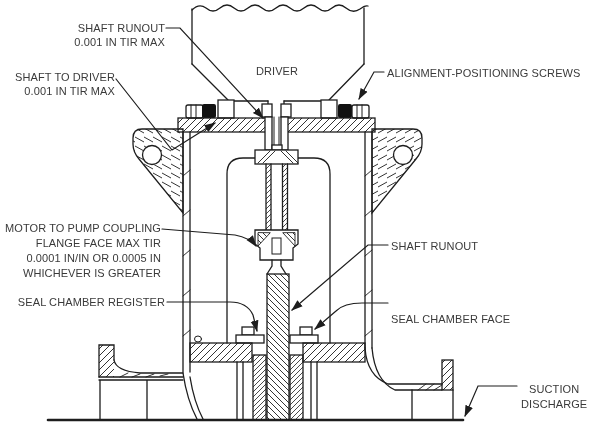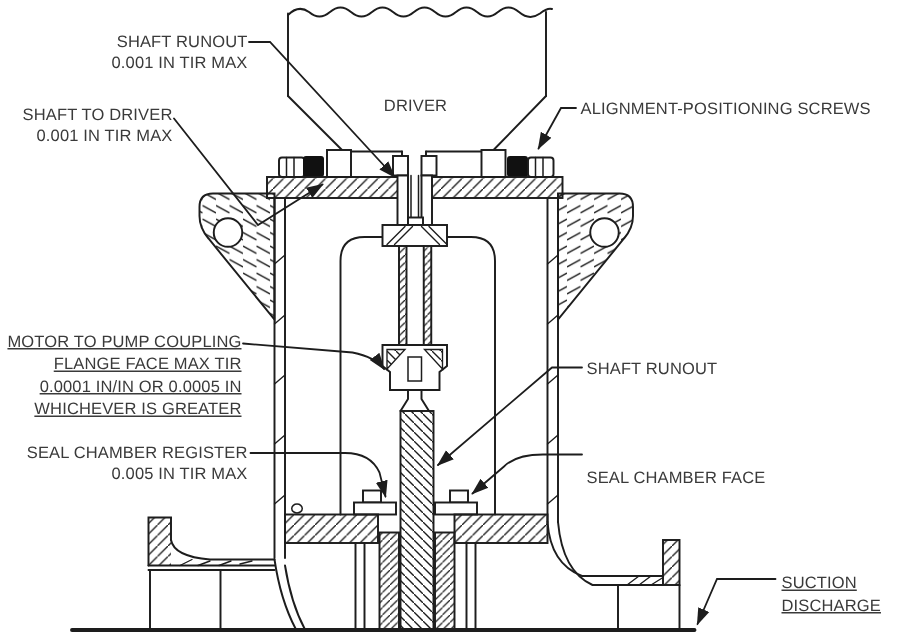--- a/index.html
+++ b/index.html
@@ -15,24 +15,25 @@
     overflow:hidden;
     font-family:"Liberation Sans",sans-serif;
   }
   #stage svg{position:absolute;left:0;top:0;}
   .lbl{
     position:absolute;
     font:11px/14px "Liberation Sans",sans-serif;
     color:var(--text);
     letter-spacing:0.1px;
     white-space:nowrap;
+    text-align:center;
   }
   .lbl.right{text-align:right;}
   .lbl.center{text-align:center;margin-top:28px;}
-  .lbl.lh15 div{line-height:15px;text-decoration:underline;}
+  .lbl.lh15 div{line-height:15px;}
 </style>
 </head>
 <body>
 
 <div id="stage">
 
   <svg width="604" height="426" viewBox="0 0 604 426">
     <defs>
 
       <pattern id="hp" width="7" height="7" patternUnits="userSpaceOnUse">
@@ -204,21 +205,20 @@
 
   <div class="lbl right lh15" style="left:3px;top:221px;width:158px">
     <div>MOTOR TO PUMP COUPLING</div>
     <div>FLANGE FACE MAX TIR</div>
     <div>0.0001 IN/IN OR 0.0005 IN</div>
     <div>WHICHEVER IS GREATER</div>
   </div>
 
   <div class="lbl right" style="left:16px;top:295px;width:149px">
     <div>SEAL CHAMBER REGISTER</div>
-    <div>0.005 IN TIR MAX</div>
   </div>
 
   <div class="lbl" style="left:391px;top:239px">
     <div>SHAFT RUNOUT</div>
   </div>
 
   <div class="lbl" style="left:391px;top:312px">
     <div>SEAL CHAMBER FACE</div>
   </div>
 

